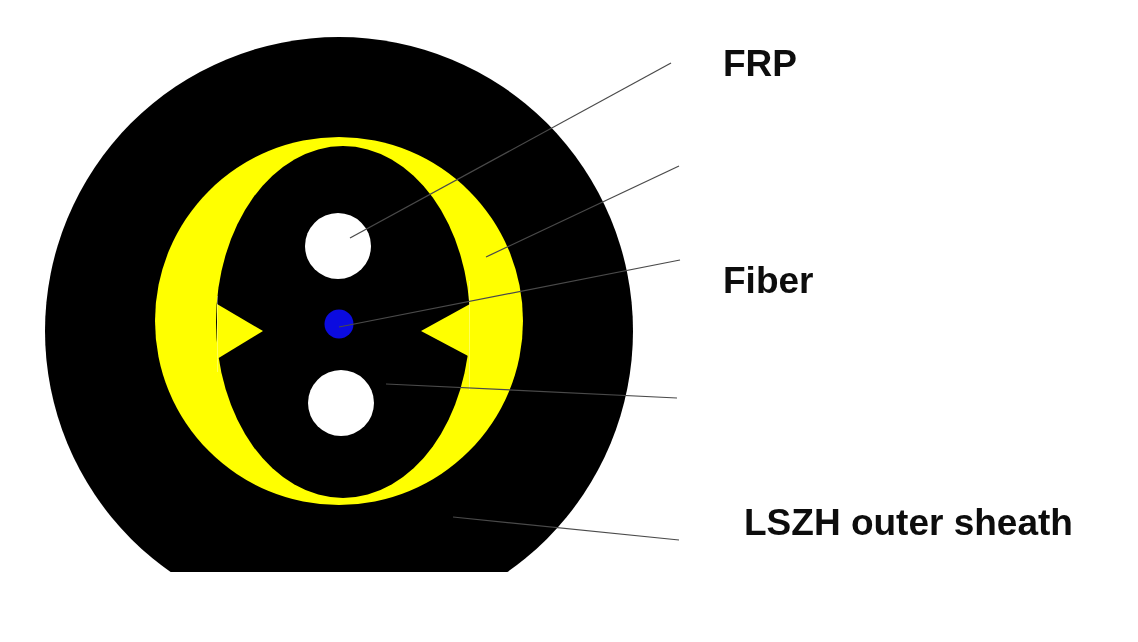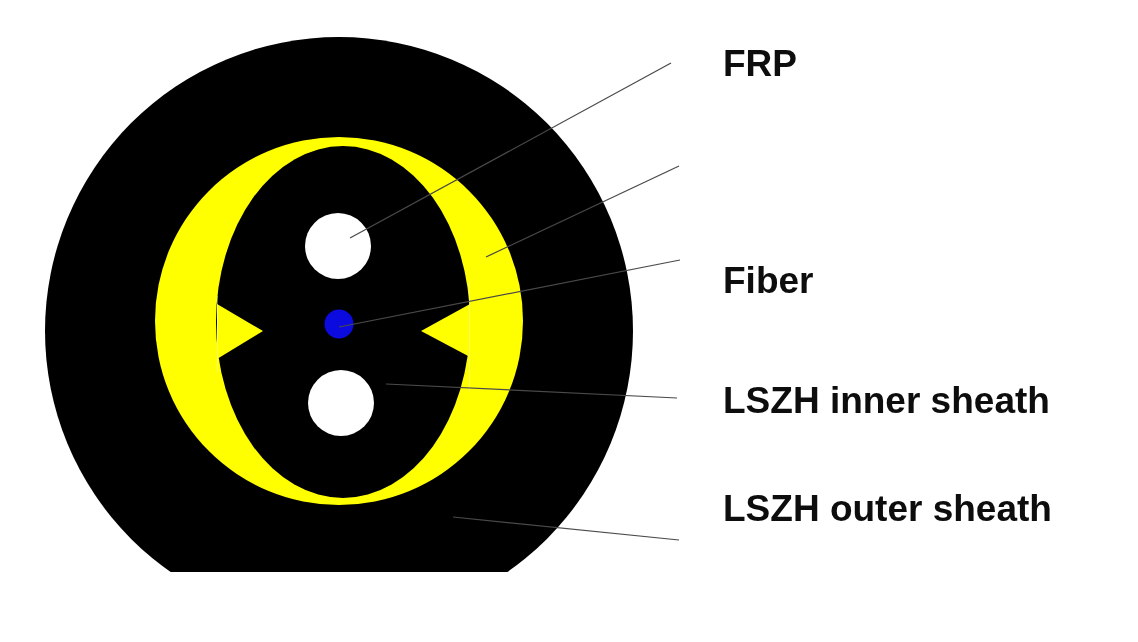--- a/index.html
+++ b/index.html
@@ -30,21 +30,21 @@
     font-size: 37px;
     line-height: 1.15;
     color: #0d0d0d;
     white-space: nowrap;
     letter-spacing: 0px;
   }
   .label-frp    { top: 43px; }
   .label-yarn   { top: 114px; }
   .label-fiber  { top: 260px; }
   .label-inner  { top: 380px; }
-  .label-outer  { top: 488px; }
+  .label-outer  { top: 502px; margin-left: 21px; }
 </style>
 </head>
 <body>
 
 <div class="canvas">
 
   <svg class="diagram-svg" viewBox="0 0 1138 642" xmlns="http://www.w3.org/2000/svg">
 
     <circle cx="339" cy="331" r="294" fill="#000000"></circle>
 
@@ -68,17 +68,16 @@
     <line x1="339" y1="327" x2="680" y2="260" stroke-width="1.25" stroke="#4a4a4a"></line>
     <line x1="386" y1="384" x2="677" y2="398" stroke-width="1.25" stroke="#4a4a4a"></line>
     <line x1="453" y1="517" x2="679" y2="540" stroke-width="1.25" stroke="#4a4a4a"></line>
   </svg>
 
   <div class="label label-frp">FRP</div>
 
 
   <div class="label label-fiber">Fiber</div>
 
-  <div class="label label-inner">LSZH inner sheath</div>
 
   <div class="label label-outer">LSZH outer sheath</div>
 
 </div>
 
 </body></html>

